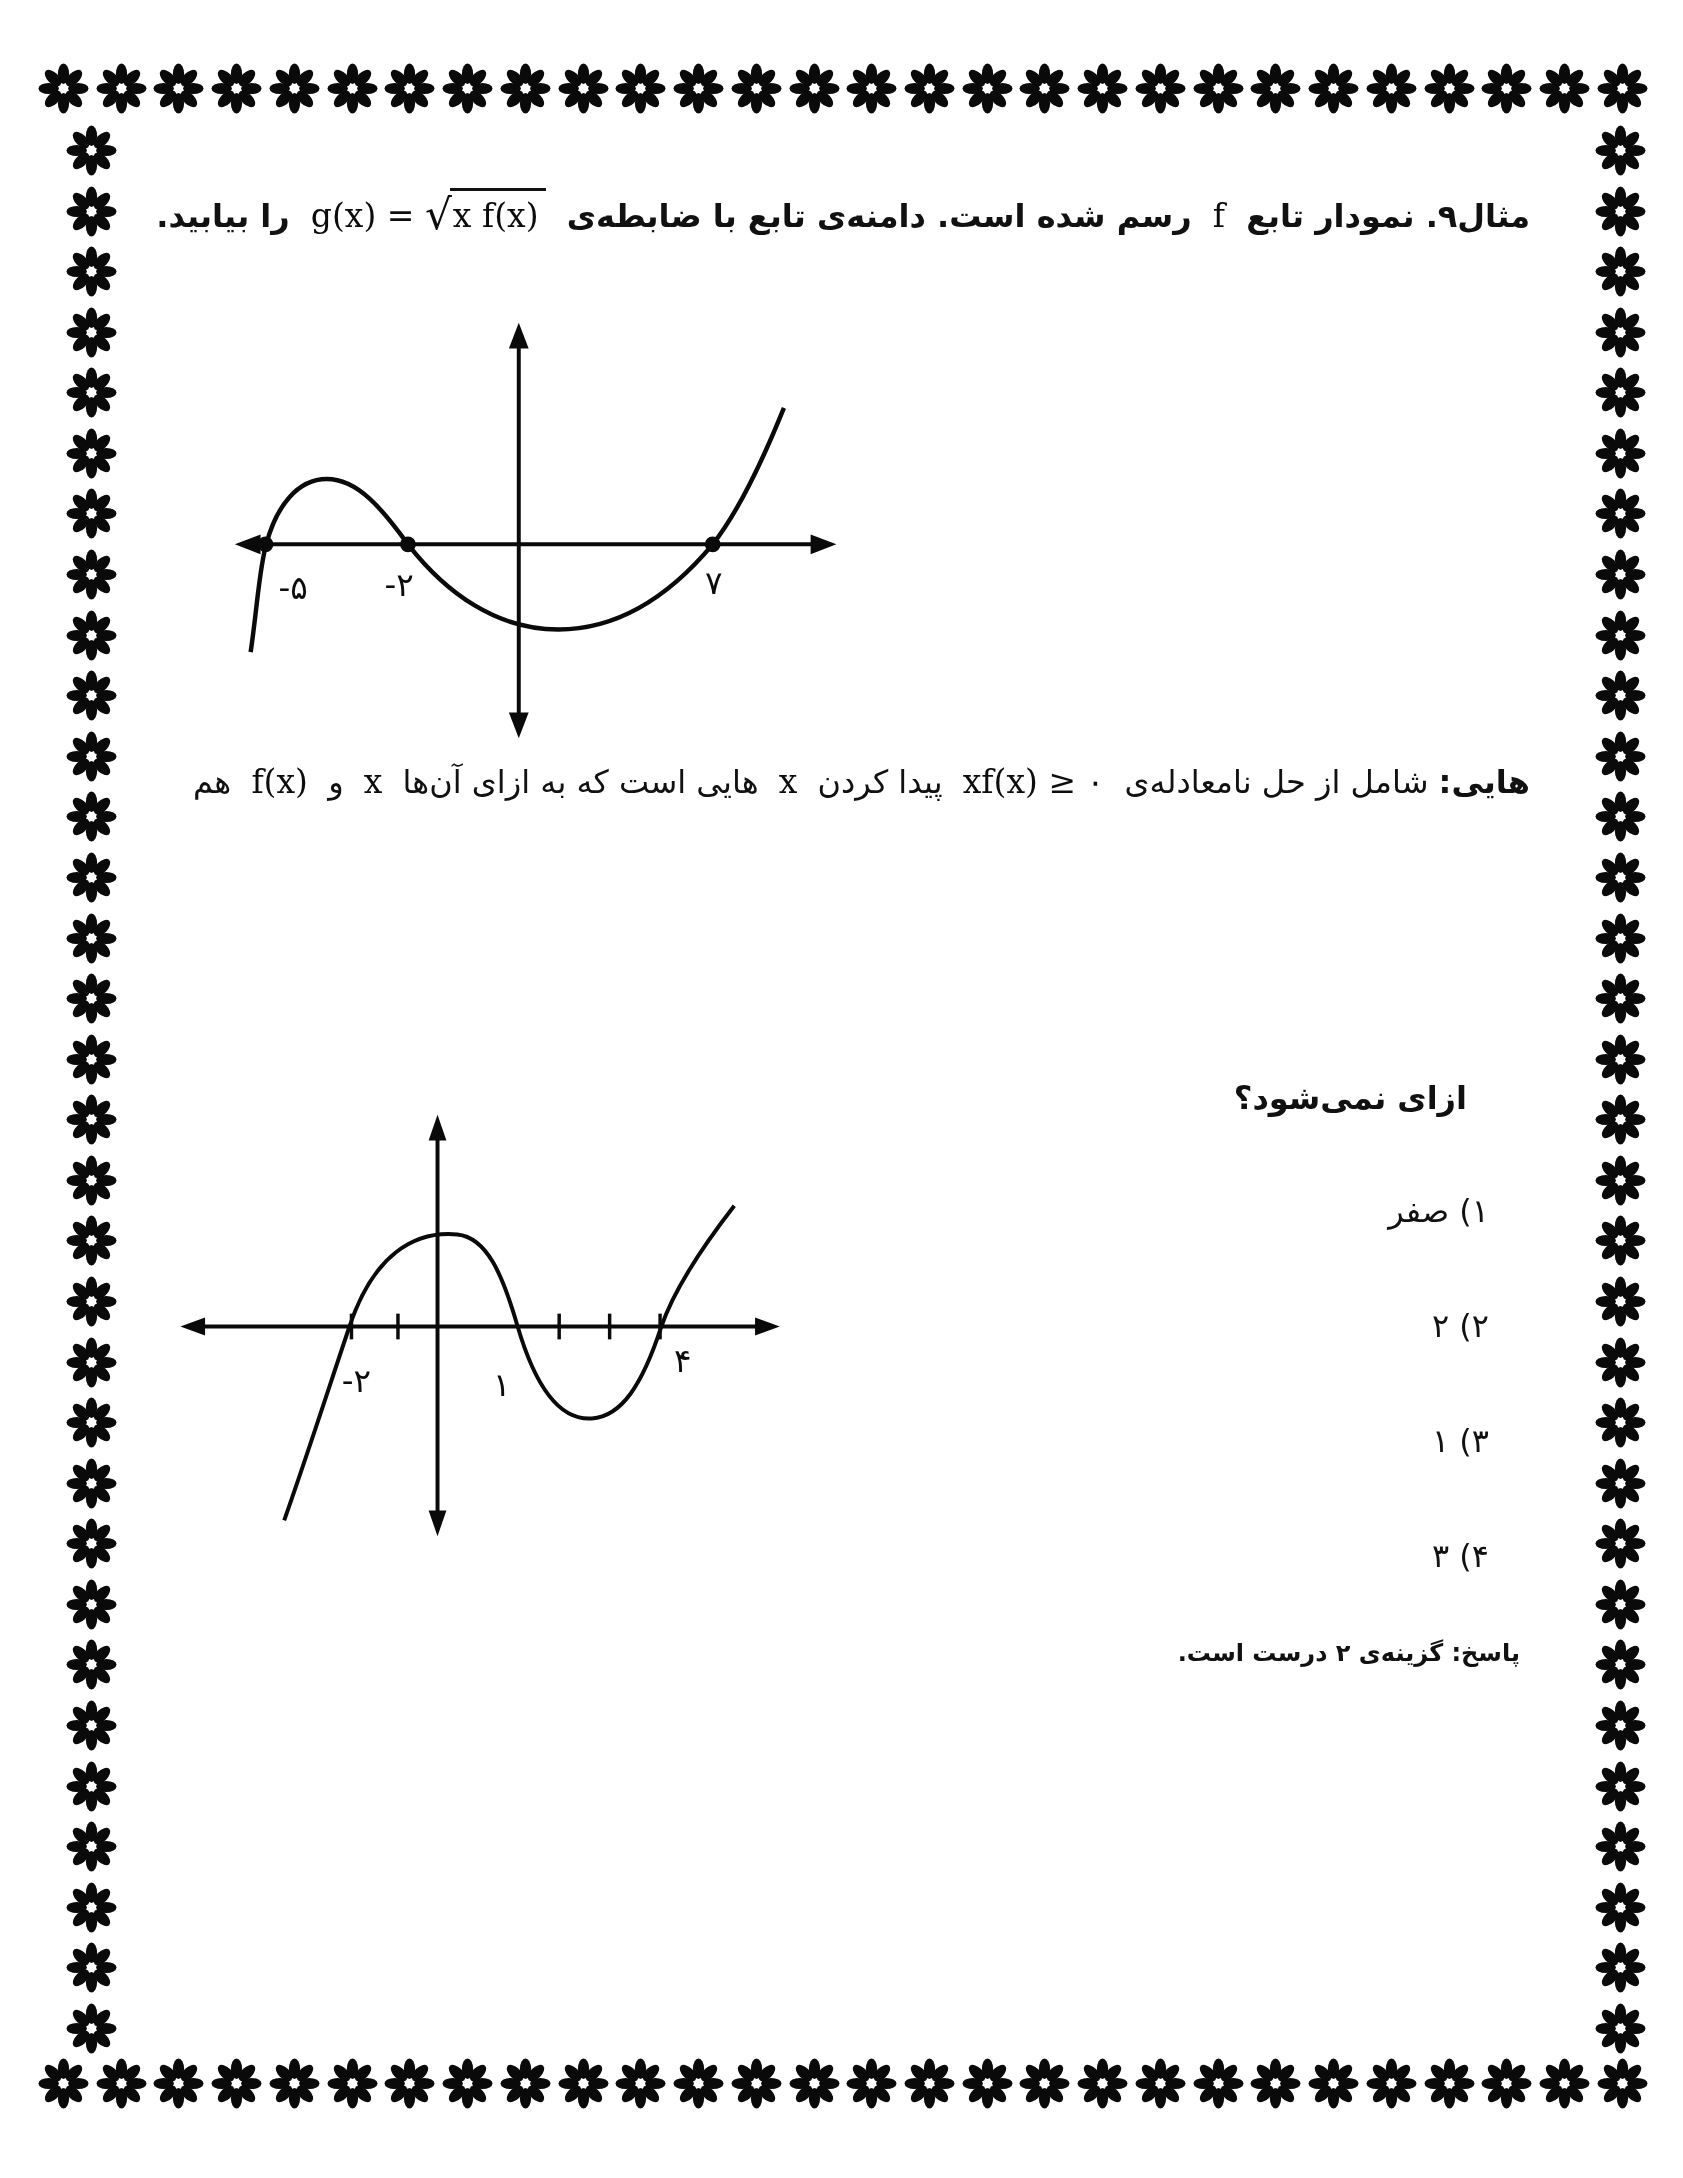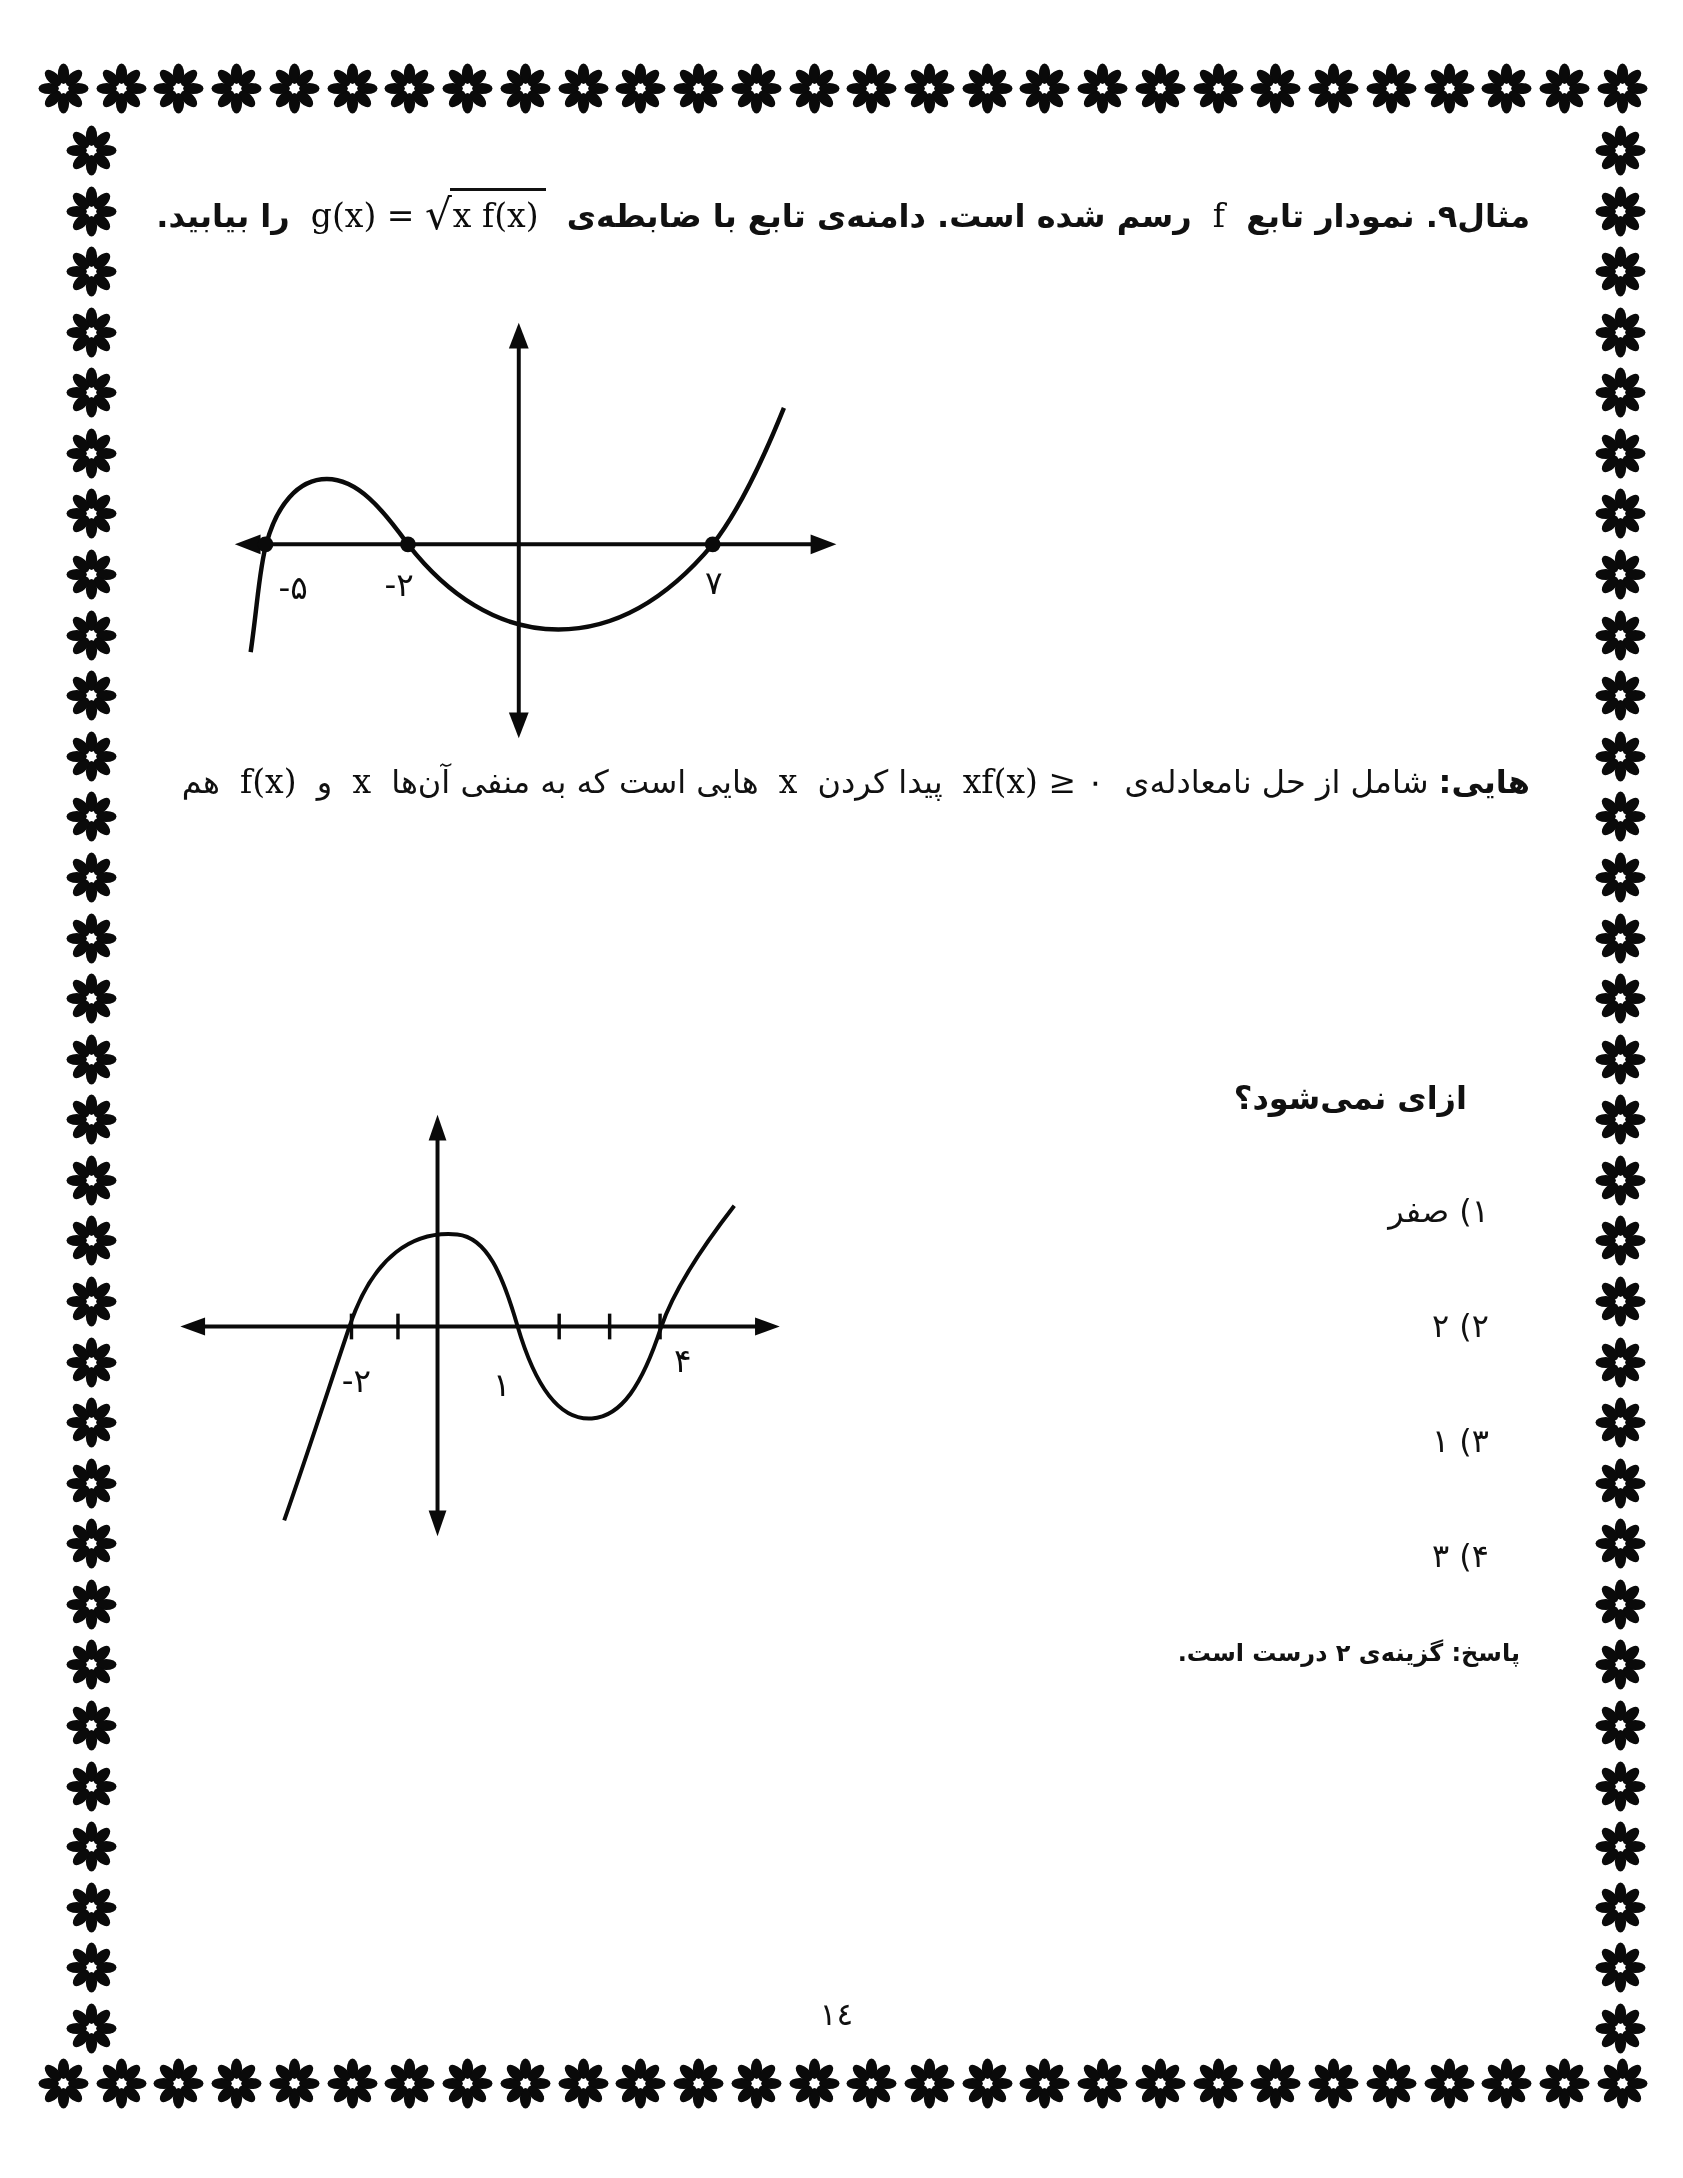--- a/index.html
+++ b/index.html
@@ -1263,21 +1263,21 @@
     <text x="203" y="302" font-size="33" text-anchor="middle">-۲</text>
     <text x="521" y="300" font-size="33" text-anchor="middle">۷</text>
   </svg>
 
   <div class="line" style="top:758px;right:153px">
     <span class="seg b">هایی:</span>
     <span class="seg">شامل از حل نامعادله‌ی</span>
     <span class="math">xf(x) ≥ ۰</span>
     <span class="seg">پیدا کردن</span>
     <span class="math">x</span>
-    <span class="seg">هایی است که به منفی آن‌ها</span>
+    <span class="seg">هایی است که به ازای آن‌ها</span>
     <span class="math">x</span>
     <span class="seg">و</span>
     <span class="math">f(x)</span>
     <span class="seg">هم</span>
   </div>
 
   <div class="line b" style="top:1075px;right:216px">ازای نمی‌شود؟</div>
 
   <svg class="graph" style="left:168px;top:1099px" width="634" height="455" viewBox="0 0 640 460">
     <line x1="32" y1="230" x2="600" y2="230" stroke="#0a0a0a" stroke-width="4"></line>
@@ -1299,16 +1299,15 @@
 
   <div class="options">
     <div class="line" style="top:1188px;right:194px">۱) صفر</div>
     <div class="line" style="top:1303px;right:194px">۲) ۲</div>
     <div class="line" style="top:1418px;right:194px">۳) ۱</div>
     <div class="line" style="top:1533px;right:194px">۴) ۳</div>
   </div>
 
   <div class="line answer" style="top:1636px;right:163px">پاسخ: گزینه‌ی ۲ درست است.</div>
 
-  <div class="pagenum">١٤</div>
 
 </div>
 
 
 </body></html>

